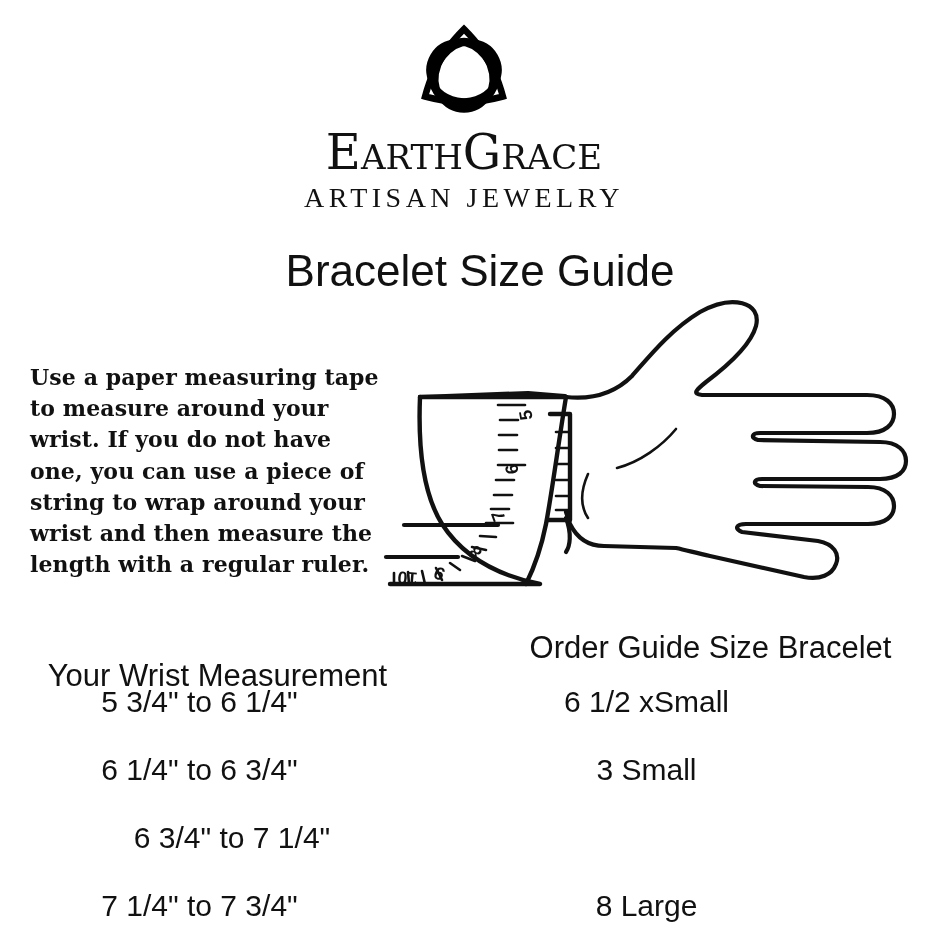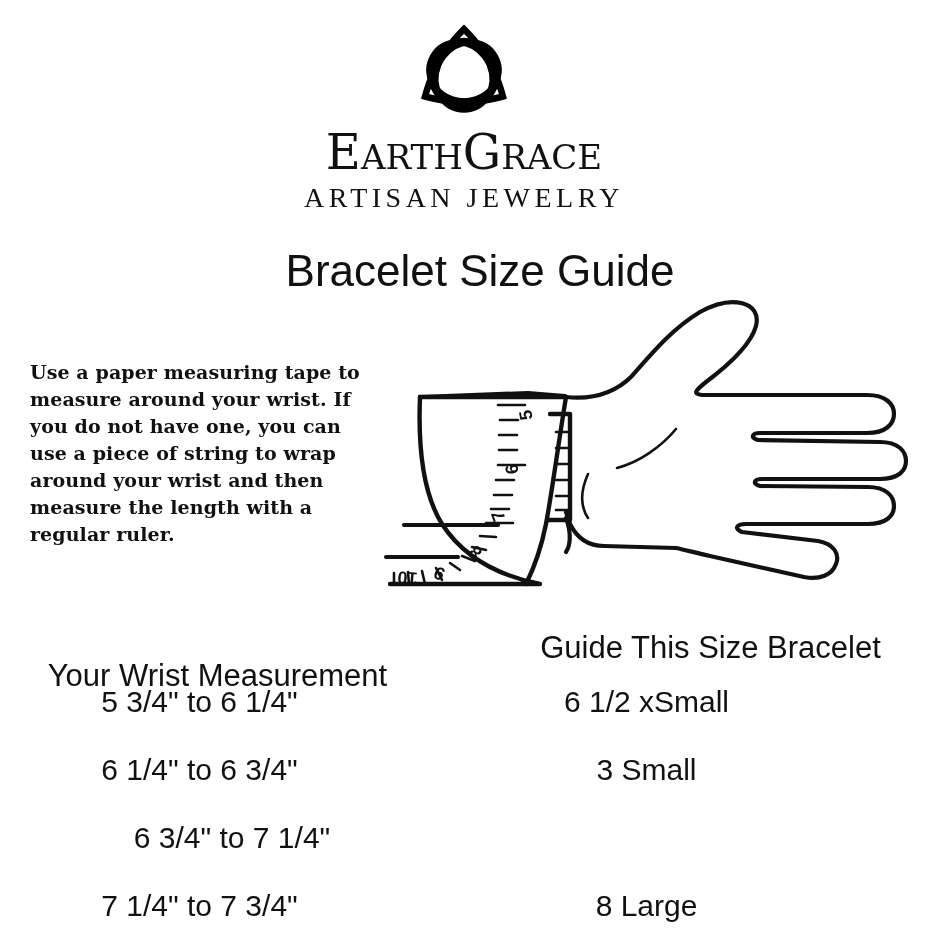--- a/index.html
+++ b/index.html
@@ -62,21 +62,21 @@
     color: #111111;
   }
 
   
   #instructions {
     position: absolute;
     top: 340px;
     left: 30px;
     width: 350px;
     font-family: "DejaVu Serif", "Liberation Serif", serif;
-    font-size: 19px;
+    font-size: 22px;
     font-weight: 700;
     line-height: 1.42;
     color: #111111;
     letter-spacing: 0.1px;
   }
 
   
   #hand-illustration {
     position: absolute;
     top: 296px;
@@ -257,21 +257,21 @@
     <text x="100" y="252" transform="rotate(-132 100 252)" text-anchor="middle">8</text>
     <text x="62" y="272" transform="rotate(-155 62 272)" text-anchor="middle">9</text>
     <text x="28" y="276" transform="rotate(-175 28 276)" text-anchor="middle">10</text>
   </g>
 </svg>
 
 <div id="size-table">
 
   <div class="table-header-row">
     <div class="col-left">Your Wrist Measurement</div>
-    <div class="col-right">Guide This Size Bracelet</div>
+    <div class="col-right">Order Guide Size Bracelet</div>
   </div>
 
   <div class="table-data-row">
     <div class="col-left">5 3/4" to 6 1/4"</div>
     <div class="col-right">6 1/2 xSmall</div>
   </div>
 
   <div class="table-data-row">
     <div class="col-left">6 1/4" to 6 3/4"</div>
     <div class="col-right">3 Small</div>

